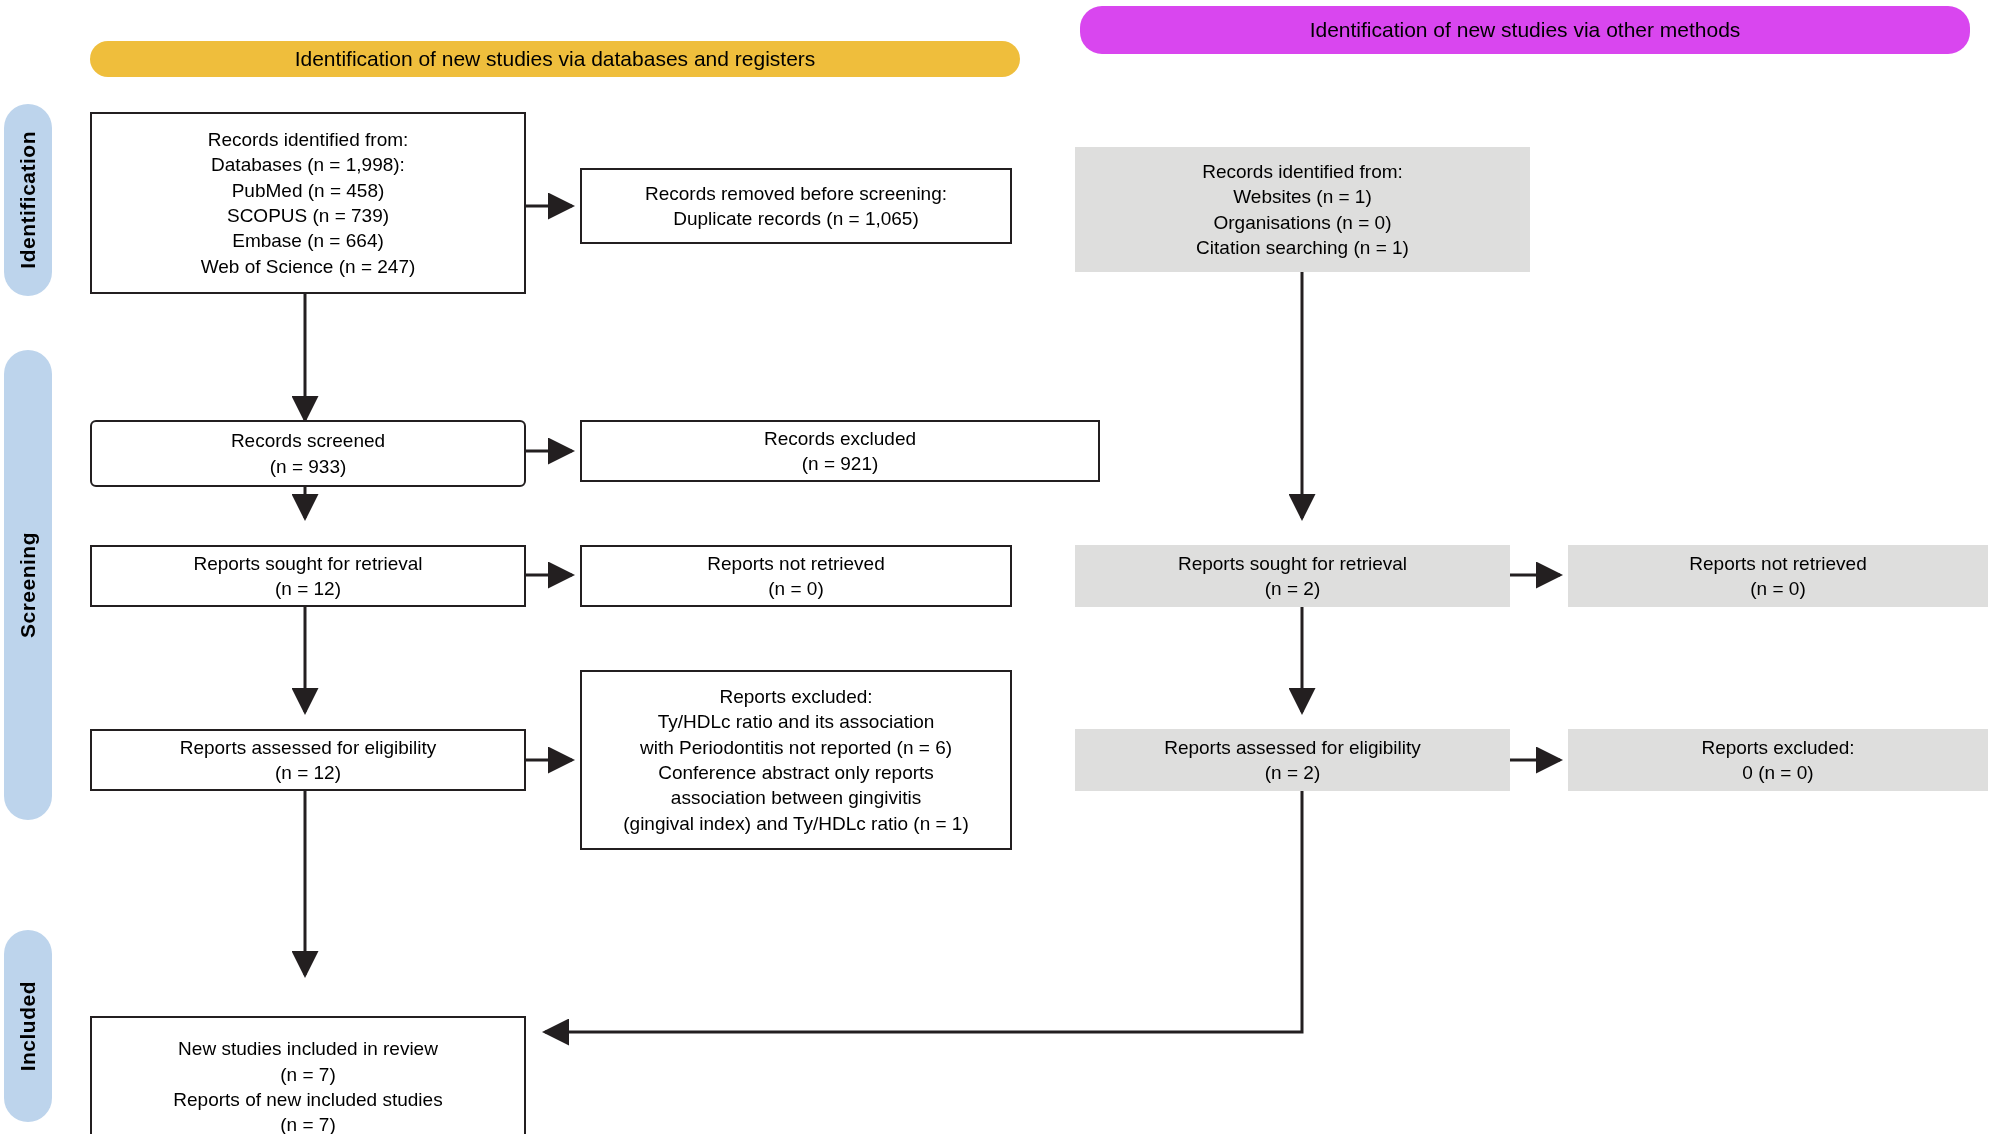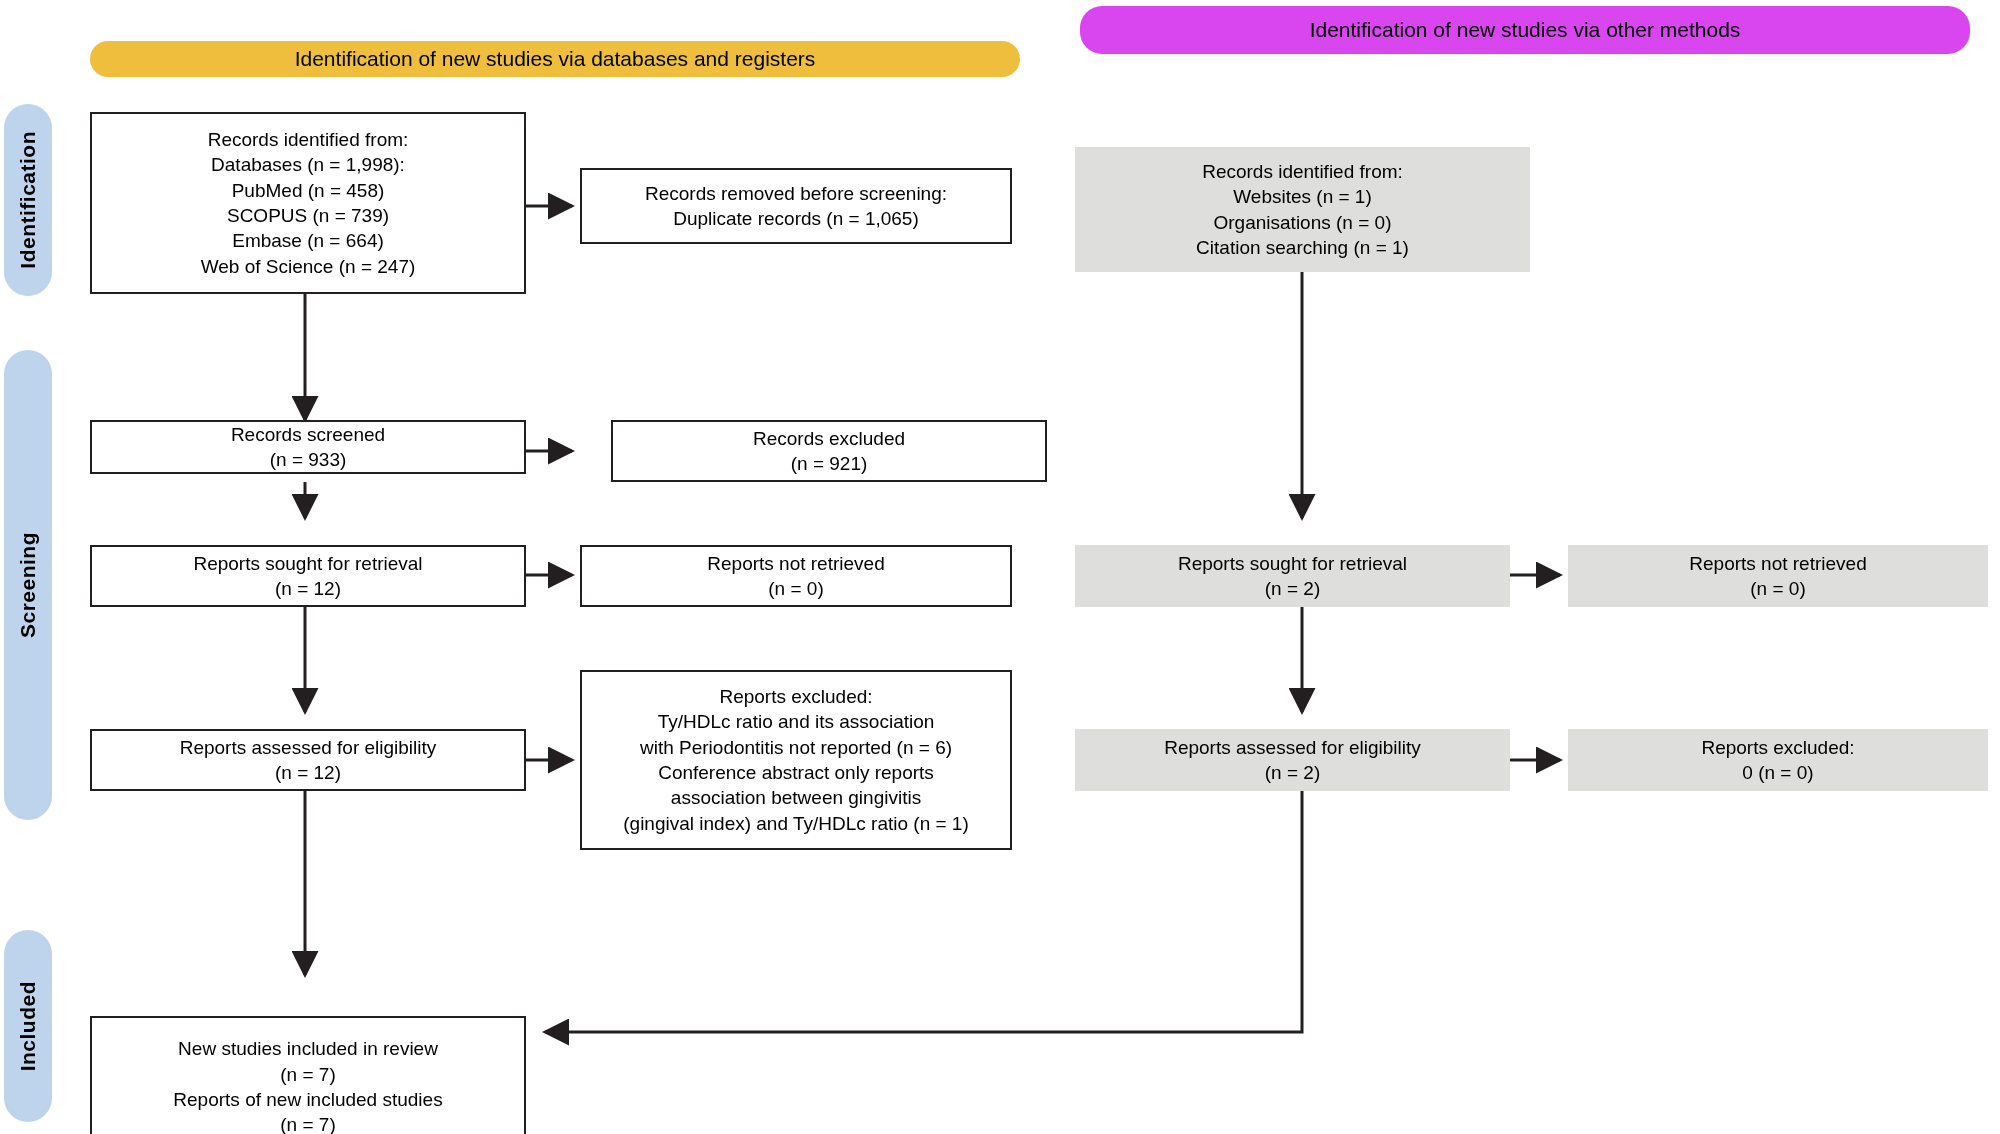--- a/index.html
+++ b/index.html
@@ -155,28 +155,28 @@
       </div>
   </div>
 
   <div class="box white" style="left:580px; top:168px; width:432px; height:76px;">
     <div class="lines">
         <div>Records removed before screening:</div>
         <div>Duplicate records (n = 1,065)</div>
       </div>
   </div>
 
-  <div class="box white" style="left:90px; top:420px; width:436px; height:54px;">
+  <div class="box white" style="left:90px; top:420px; width:436px; height:67px;border-radius:6px;">
     <div class="lines">
         <div>Records screened</div>
         <div>(n = 933)</div>
       </div>
   </div>
 
-  <div class="box white" style="left:580px; top:420px; width:436px; height:62px;margin-left:31px;">
+  <div class="box white" style="left:580px; top:420px; width:520px; height:62px;">
     <div class="lines">
         <div>Records excluded</div>
         <div>(n = 921)</div>
       </div>
   </div>
 
   <div class="box white" style="left:90px; top:545px; width:436px; height:62px;">
     <div class="lines">
         <div>Reports sought for retrieval</div>
         <div>(n = 12)</div>

